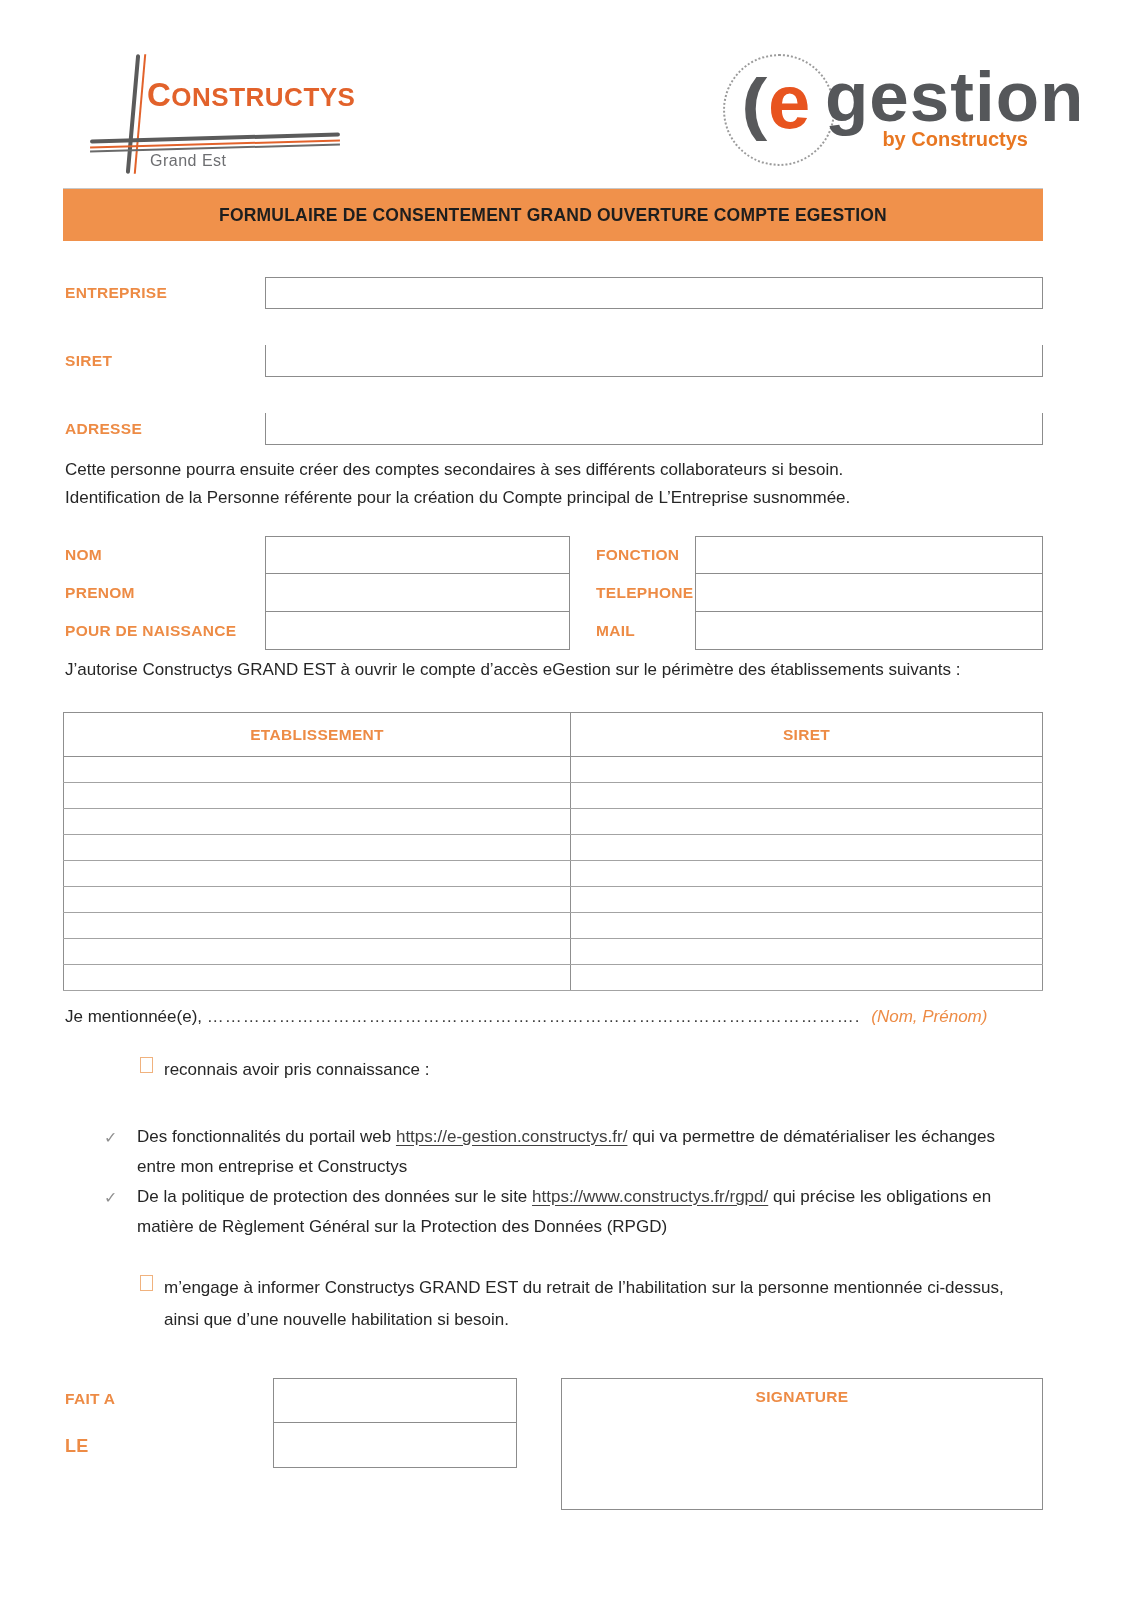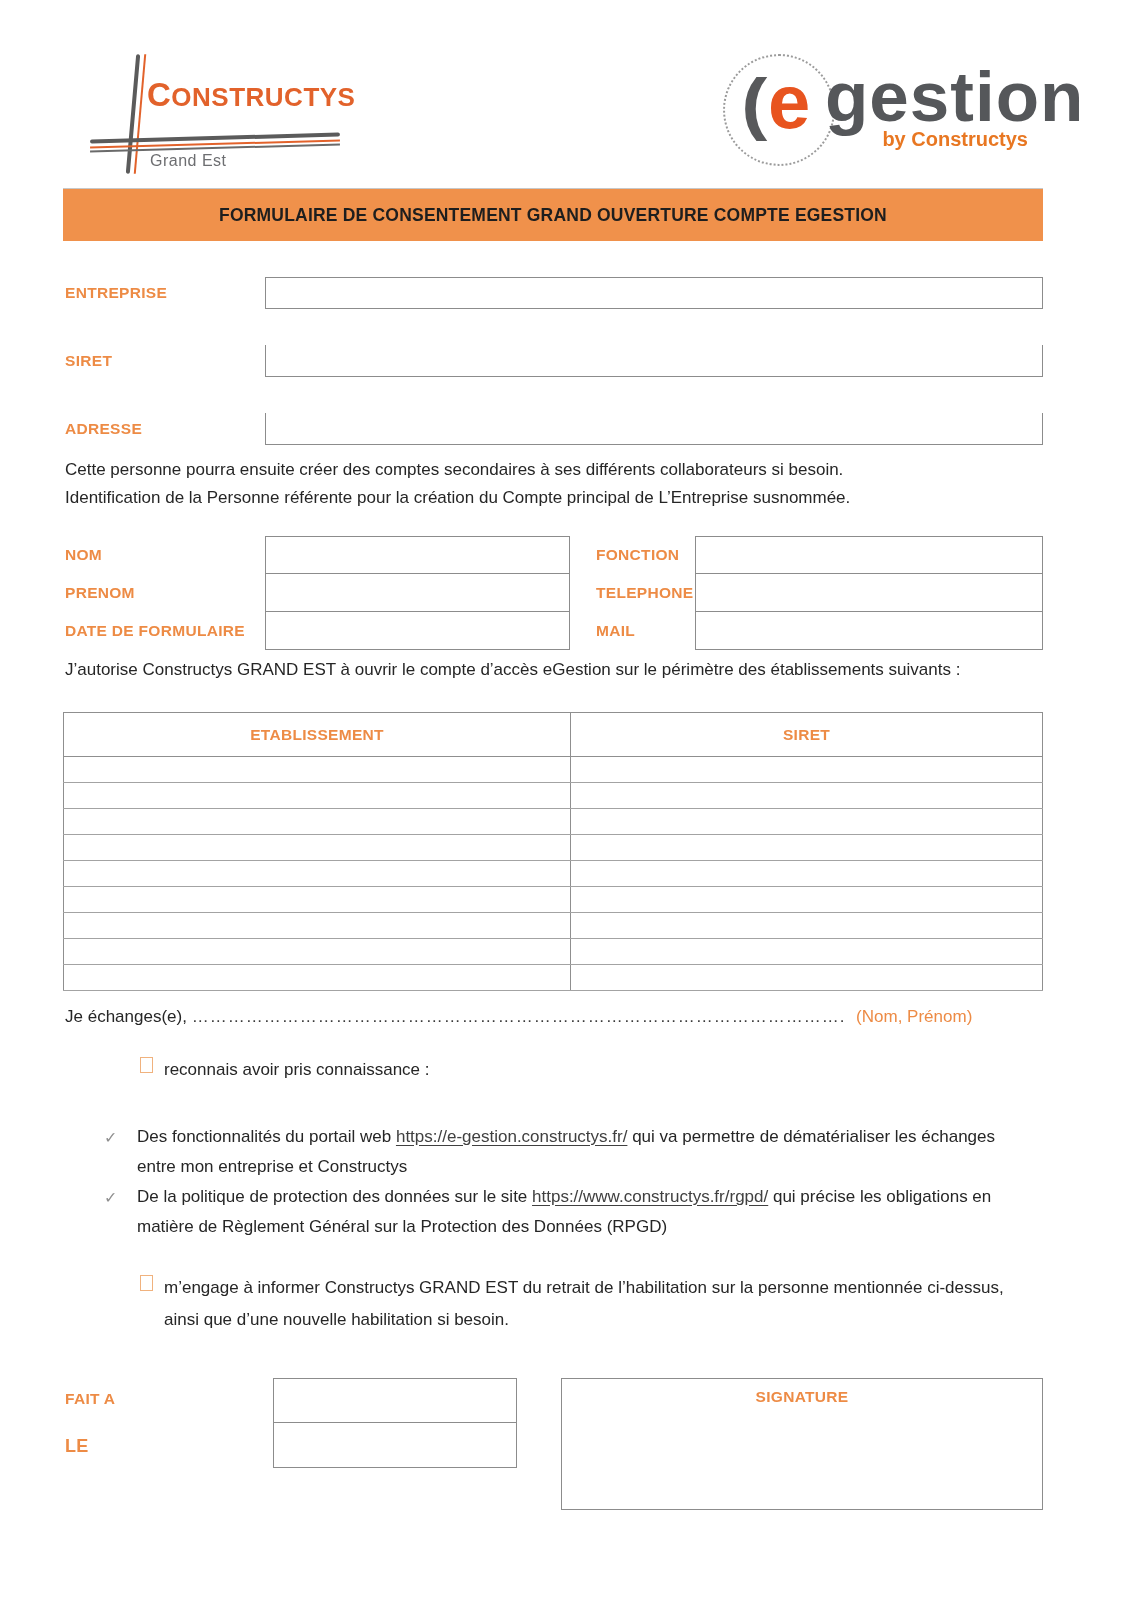--- a/index.html
+++ b/index.html
@@ -54,21 +54,21 @@
 
   
   .etable { margin:32px 97px 0 63px; width:980px; border-collapse:collapse; table-layout:fixed; }
   .etable th { height:44px; border:1.5px solid #8f8f8f; color:#ed8b45; font-weight:bold; font-size:15.5px; letter-spacing:0.3px; text-align:center; vertical-align:middle; }
   .etable td { height:26px; border:1px solid #a3a3a3; border-left:1.5px solid #8f8f8f; border-right:1.5px solid #8f8f8f; }
   .etable col.c1 { width:51.8%; }
 
   
   .signatory { margin:16px 97px 0 65px; font-size:17px; white-space:nowrap; }
   .sig-dots { letter-spacing:1px; color:#3a3a3a; }
-  .sig-hint { color:#ed8b45; margin-left:6px;text-align:right; }
+  .sig-hint { color:#ed8b45; font-style:italic; margin-left:6px;text-align:right; }
 
   
   .consent { margin:27px 60px 0 140px; display:flex; gap:11px; align-items:flex-start; font-size:17px; }
   .cbx { flex:none; width:13px; height:16px; border:1.5px solid #f0b27e; background:#fff; margin-top:3px; }
   .consent .ctext { line-height:32px; max-width:868px; }
 
   
   .bullets { margin:36px 60px 0 104px; }
   .bullet { display:flex; gap:15px; font-size:17px; line-height:30px; }
   .bmark { flex:none; width:18px; color:#8f8f8f; font-size:16px; padding-top:1px; }
@@ -139,21 +139,21 @@
     <span class="rspacer"></span>
     <span class="rlabel right">FONCTION</span>
     <div class="rbox" role="textbox"></div>
 
     <span class="rlabel">PRENOM</span>
     <div class="rbox rmid" role="textbox"></div>
     <span class="rspacer"></span>
     <span class="rlabel right">TELEPHONE</span>
     <div class="rbox rmid" role="textbox"></div>
 
-    <span class="rlabel">DATE DE FORMULAIRE</span>
+    <span class="rlabel">POUR DE NAISSANCE</span>
     <div class="rbox rbot" role="textbox"></div>
     <span class="rspacer"></span>
     <span class="rlabel right">MAIL</span>
     <div class="rbox rbot" role="textbox"></div>
   </div>
 
   <div class="auth">J’autorise Constructys GRAND EST à ouvrir le compte d’accès eGestion sur le périmètre des établissements suivants :</div>
 
   <table class="etable">
     <colgroup>
@@ -200,21 +200,21 @@
           <td role="textbox"></td>
         </tr>
         <tr>
           <td role="textbox"></td>
           <td role="textbox"></td>
         </tr>
       </tbody>
   </table>
 
   <div class="signatory">
-    <span>Je échanges(e),</span>
+    <span>Je mentionnée(e),</span>
     <span class="sig-dots" role="textbox">……………………………………………………………………………………………….</span>
     <span class="sig-hint">(Nom, Prénom)</span>
   </div>
 
   <div class="consent">
     <span class="cbx" role="checkbox" aria-checked="false"></span>
     <span class="ctext">reconnais avoir pris connaissance :</span>
   </div>
 
   <div class="bullets">

